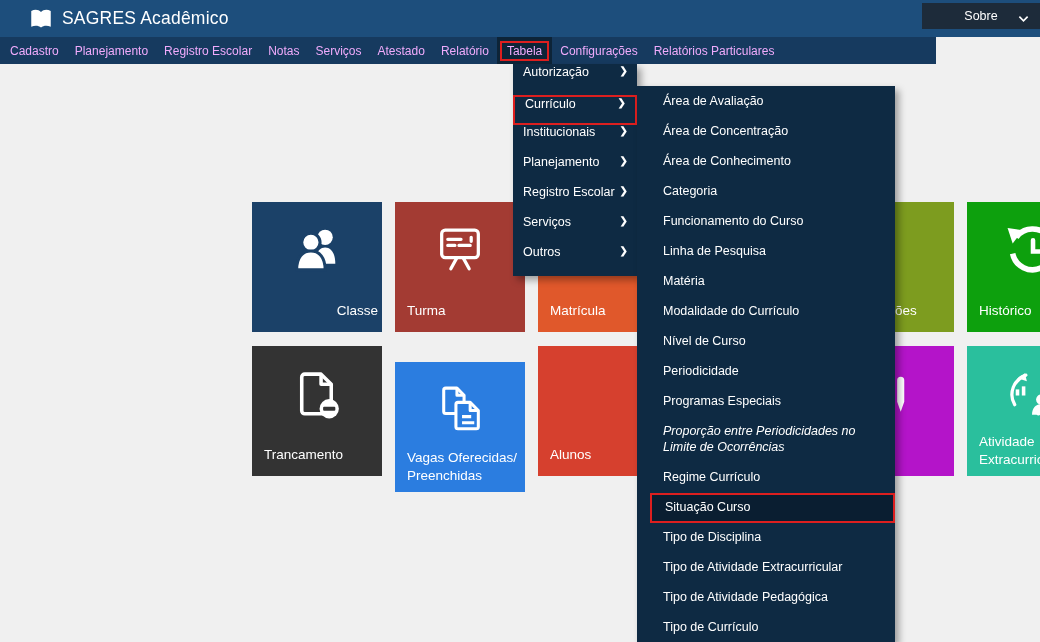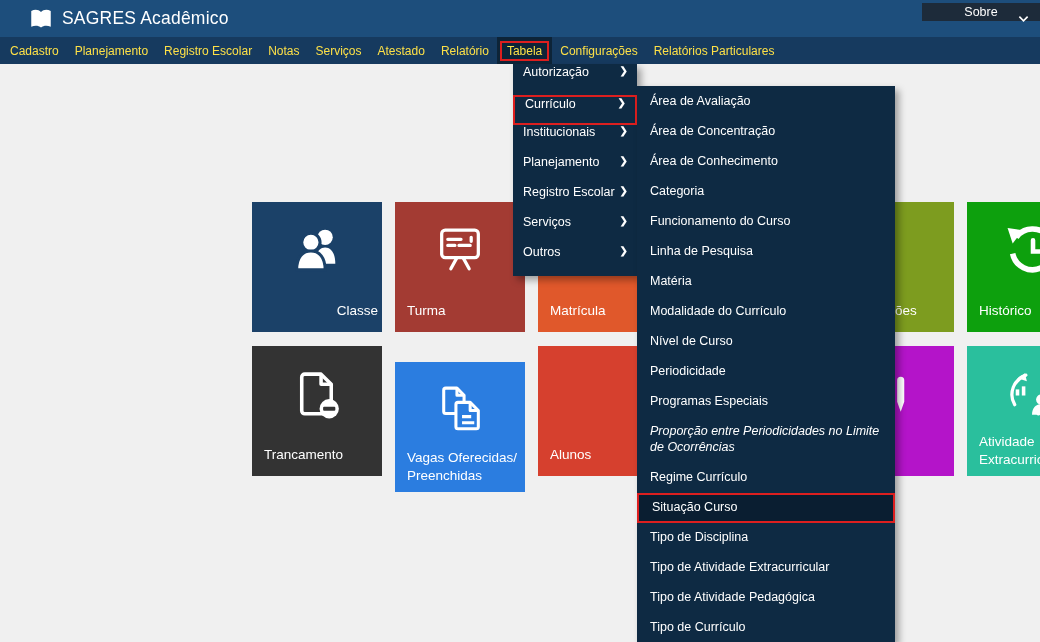--- a/index.html
+++ b/index.html
@@ -13,30 +13,30 @@
 
   
   .header {
     position: absolute; left:0; top:0; width:1040px; height:37px;
     background: var(--header-bg); color:#fff;
     display:flex; align-items:center;
   }
   .logo-box { width:26px; height:26px; margin-left:28px; display:flex; align-items:center; justify-content:center; }
   .app-title { margin-left:8px; font-size:17.5px; font-weight:400; letter-spacing:.2px; }
   .about-btn {
-    position:absolute; right:0; top:3px; width:118px; height:18px;
+    position:absolute; right:0; top:3px; width:118px; height:26px;
     background: var(--about-bg); color:#fff; font-size:12.5px;
     display:flex; align-items:center; justify-content:center; cursor:pointer;
   }
   .about-btn .chev { position:absolute; right:11px; top:9px; }
 
   
   .menubar {
-    position:absolute; left:0; top:37px; width:1040px; height:27px;
-    background: var(--menubar-bg); color:#fde047;
+    position:absolute; left:0; top:37px; width:936px; height:27px;
+    background: var(--menubar-bg); color:#f0abfc;
     display:flex; align-items:stretch; padding-left:2px; font-size:12px;
   }
   .mb-item { display:flex; align-items:center; padding:0 8px; cursor:pointer; white-space:nowrap; }
   .mb-item.active { background: var(--open-bg); }
   .mb-item.active .mb-label { border:2px solid var(--red); padding:1px 5px; margin:0 -5px; }
 
   
   .tile { position:absolute; width:130px; height:130px; cursor:pointer; }
   .tile-icon { position:absolute; top:20px; left:50%; transform:translateX(-50%); width:57px; height:57px; }
   .tile-icon svg { width:100%; height:100%; display:block; }
@@ -55,21 +55,21 @@
   .p1-row {
     height:30px; display:flex; align-items:flex-start; justify-content:space-between;
     padding:0 9px 0 10px; font-size:12.5px; cursor:pointer;
   }
   .p1-row .arrow { font-size:10px; font-weight:bold; }
   .p1-row.hl { border:2px solid var(--red); }
 
   .panel-2 { left:637px; top:86px; width:258px; height:556px; padding-top:1px; }
   .p2-row {
     min-height:30px; display:flex; align-items:center;
-    padding:0 12px 0 13px; font-size:12.5px; line-height:1.25; cursor:pointer;
+    padding:0 12px 0 13px; font-size:12.5px; line-height:1.25; cursor:pointer;margin-left:13px;
   }
   .p2-row.tall { min-height:46px;font-style:italic; }
   .p2-row.hl { background: var(--panel-hl-bg); border:2px solid var(--red); }
 </style>
 </head>
 <body>
 
 <div class="header">
   <span class="logo-box">
     <svg viewBox="0 0 32 32" fill="#ffffff">

